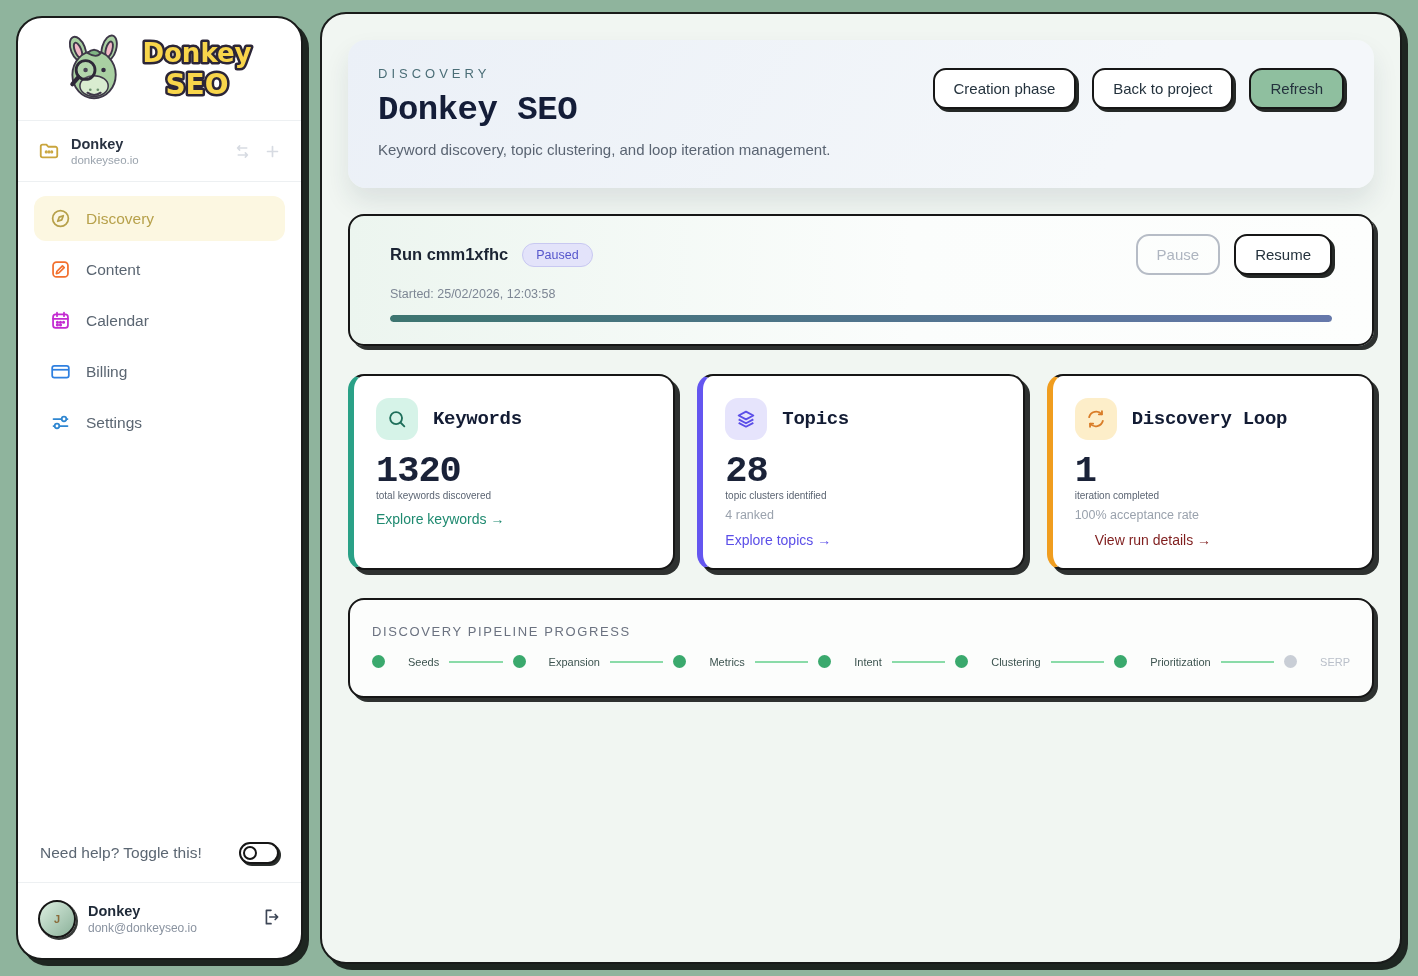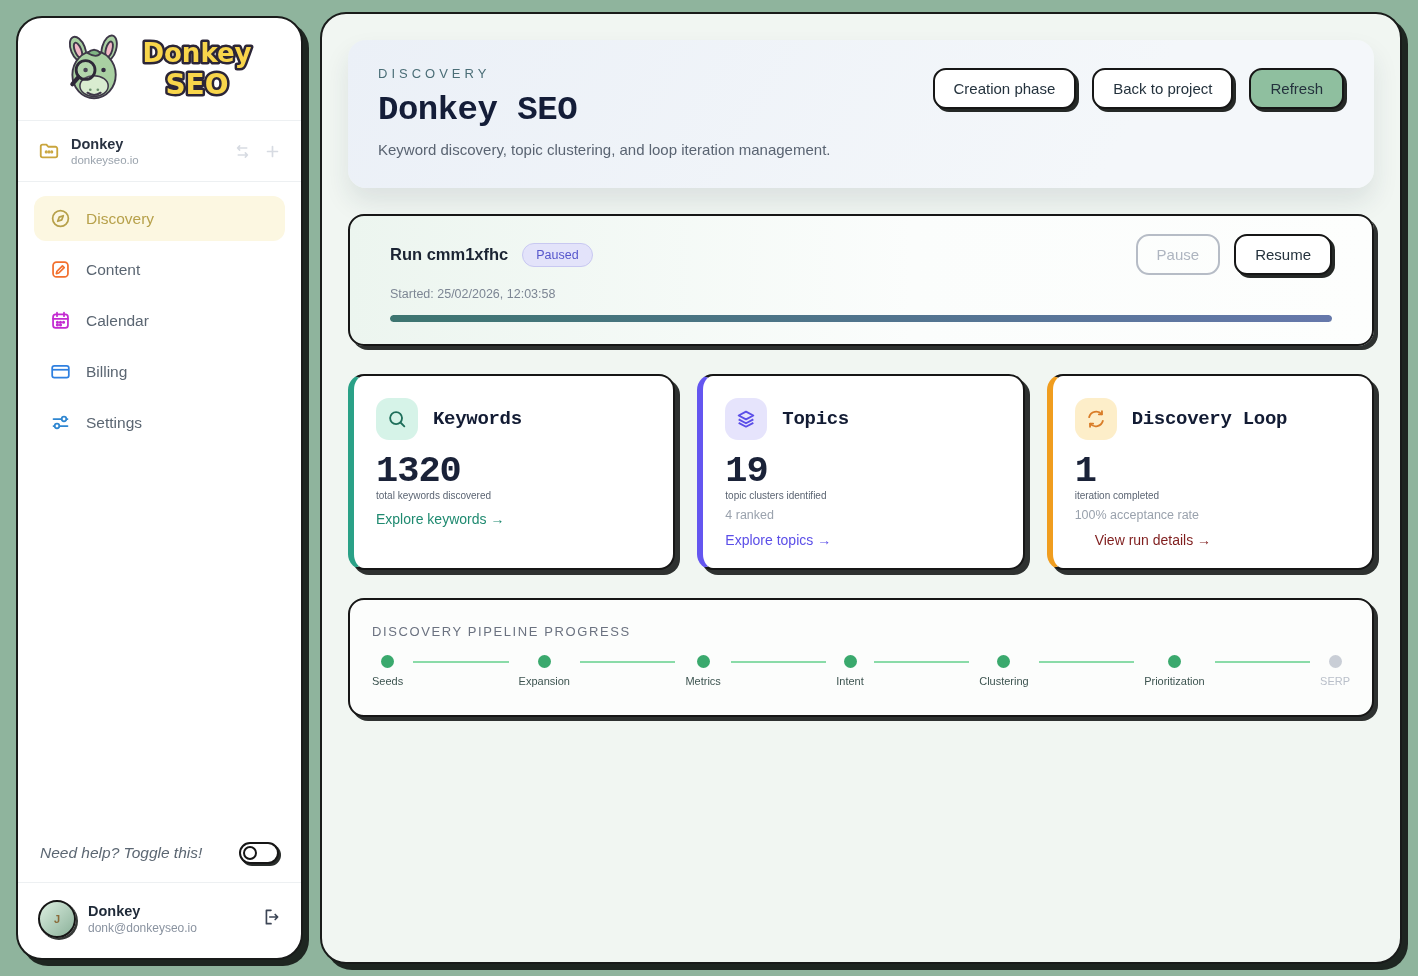--- a/index.html
+++ b/index.html
@@ -43,21 +43,21 @@
   .nav-item .nicon { width:21px; height:21px; display:grid; place-items:center; }
   .ic-discovery { color:#b7a14b; }
   .ic-content  { color:#f2702e; }
   .ic-calendar { color:#c32ad1; }
   .ic-billing  { color:#2f80e0; }
   .ic-settings { color:#2e86d1; }
 
   .sidebar-bottom { margin-top:auto; }
   .help-row {
     padding:16px 22px 18px; display:flex; align-items:center; justify-content:space-between;
-    font-size:15.5px; color:#5b6672;font-style:italic;
+    font-size:15.5px; color:#5b6672;
   }
   .toggle {
     width:40px; height:22px; border:2.5px solid #161616; border-radius:999px;
     background:#fff; position:relative; box-shadow:2px 2px 0 rgba(18,22,20,.9); cursor:pointer;
   }
   .toggle .knob {
     position:absolute; left:1.5px; top:1.5px; width:14px; height:14px;
     border:2.5px solid #161616; border-radius:50%; background:#fff;
   }
   .user-row {
@@ -144,21 +144,21 @@
   .kw .stat-link { color:#1f8a70; }
   .tp .stat-link { color:#5b4ee8; }
   .lp .stat-link { color:#7f1d1d;margin-left:20px; }
 
   .pipeline-card {
     border:2px solid #161616; border-radius:16px; background:#fcfdfc;
     box-shadow:4px 4px 0 rgba(18,22,20,.88); padding:24px 22px 28px;
   }
   .pipeline-title { font-size:13px; letter-spacing:1.6px; color:#6b7280; }
   .steps { display:flex; align-items:flex-start; margin-top:16px; }
-  .step { display:flex; flex-direction:column; align-items:center; gap:7px; }
+  .step { display:flex; flex-direction:row; align-items:center; gap:23px; }
   .dot { width:13px; height:13px; border-radius:50%; background:#3aa96d; }
   .step-label { font-size:11px; color:#3d5450; }
   .step.pending .dot { background:#c9ced6; }
   .step.pending .step-label { color:#b9bfc9; }
   .connector { flex:1; height:2px; background:#8adba8; margin:6px 10px 0; }
 </style>
 </head>
 <body>
 
 <aside class="sidebar">
@@ -340,21 +340,21 @@
       <div class="stat-head">
         <span class="icon-box">
           <svg width="22" height="22" viewBox="0 0 24 24" fill="none" stroke="currentColor" stroke-width="2" stroke-linejoin="round">
             <path d="M12 4l8 4.2-8 4.2-8-4.2z"></path>
               <path d="M4 12.4l8 4.2 8-4.2"></path>
               <path d="M4 16.2l8 4.2 8-4.2"></path>
           </svg>
         </span>
         <span class="stat-title display">Topics</span>
       </div>
-      <div class="stat-value display">19</div>
+      <div class="stat-value display">28</div>
       <div class="stat-sub">topic clusters identified</div>
       <div class="stat-substat">4 ranked</div>
       <div class="stat-link">Explore topics →</div>
     </div>
 
     <div class="stat-card lp">
       <div class="stat-head">
         <span class="icon-box">
           <svg width="22" height="22" viewBox="0 0 24 24" fill="none" stroke="currentColor" stroke-width="2" stroke-linecap="round" stroke-linejoin="round">
             <path d="M4.5 10a8 8 0 0 1 13.8-3.2M19.5 14a8 8 0 0 1-13.8 3.2"></path>

